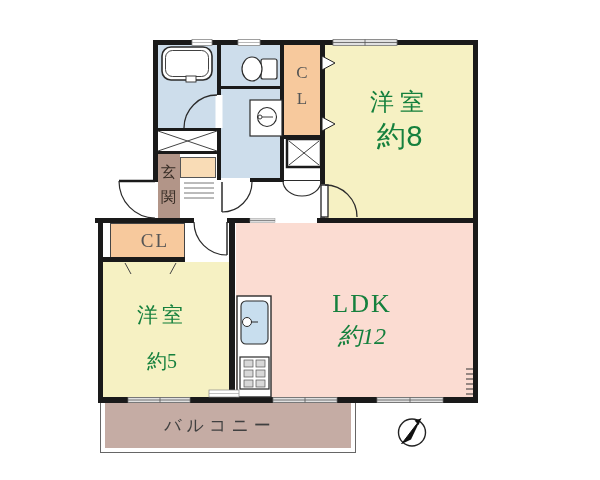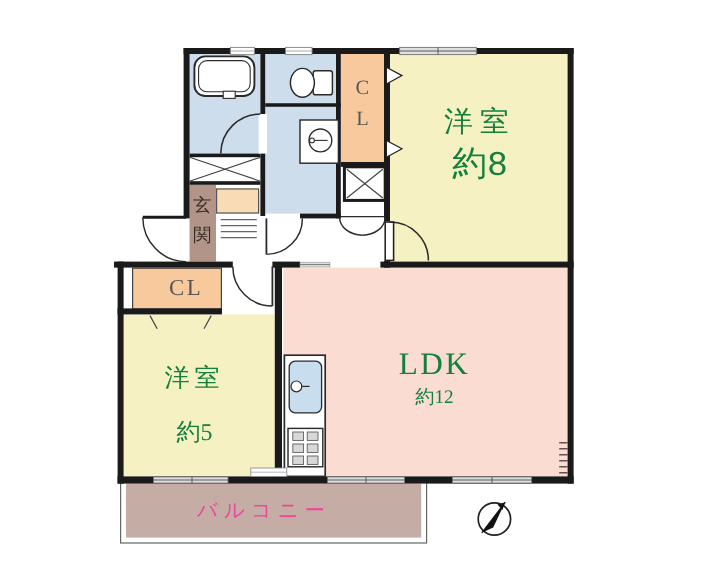--- a/index.html
+++ b/index.html
@@ -203,35 +203,35 @@
     </g>
   </svg>
 
   <div class="lbl" style="left:330px;top:88px;width:140px;font-size:24px;">
     <div style="letter-spacing:6px;">洋室</div>
     <div style="font-size:29px;margin-top:5px;font-family:Liberation Mono, monospace;">約8</div>
   </div>
 
   <div class="lbl" style="left:292px;top:276px;width:140px;font-size:26px;margin-top:12px;">
     <div style="letter-spacing:2px;">LDK</div>
-    <div style="font-size:16px;margin-top:3px;">約12</div>
+    <div style="font-size:24px;margin-top:3px;font-style:italic;">約12</div>
   </div>
 
   <div class="lbl" style="left:92px;top:303px;width:140px;font-size:21px;">
     <div style="letter-spacing:4px;">洋室</div>
     <div style="font-size:20px;margin-top:21px;">約5</div>
   </div>
 
   <div class="lbl vtxt" style="left:290px;top:60px;width:24px;font-size:17px;color:#555;line-height:1.55;">
     <span>C</span>
     <span>L</span>
   </div>
 
   <div class="lbl" style="left:130px;top:230px;width:50px;font-size:19px;color:#555;letter-spacing:2px;">CL</div>
 
   <div class="lbl vtxt" style="left:159px;top:160px;width:19px;font-size:15px;color:#352b24;line-height:1.65;">
     <span>玄</span>
     <span>関</span>
   </div>
 
-  <div class="lbl" style="left:120px;top:416px;width:200px;font-size:17px;color:#ec4899;letter-spacing:5px;">バルコニー</div>
+  <div class="lbl" style="left:120px;top:416px;width:200px;font-size:17px;color:#404040;letter-spacing:5px;">バルコニー</div>
 
 </div>
 
 </body></html>

